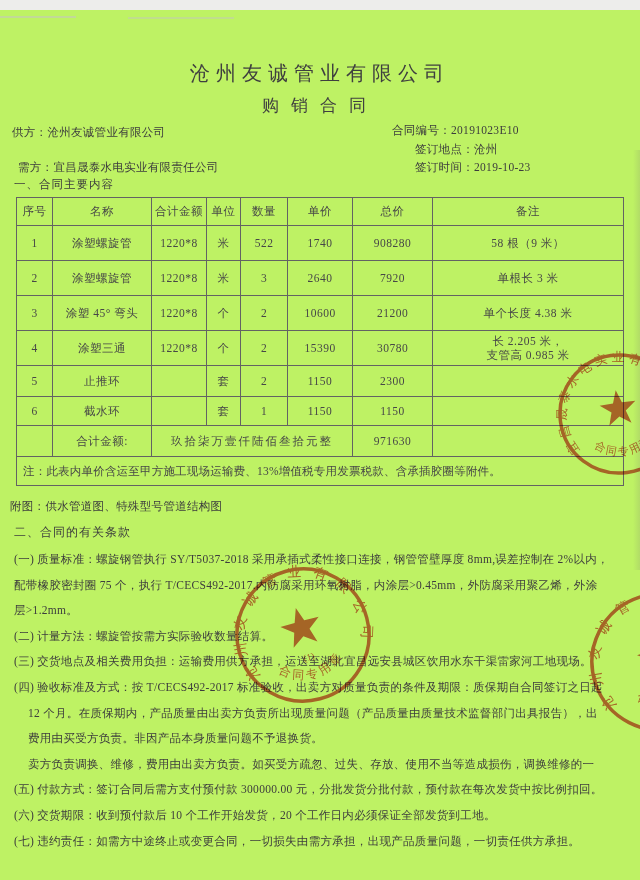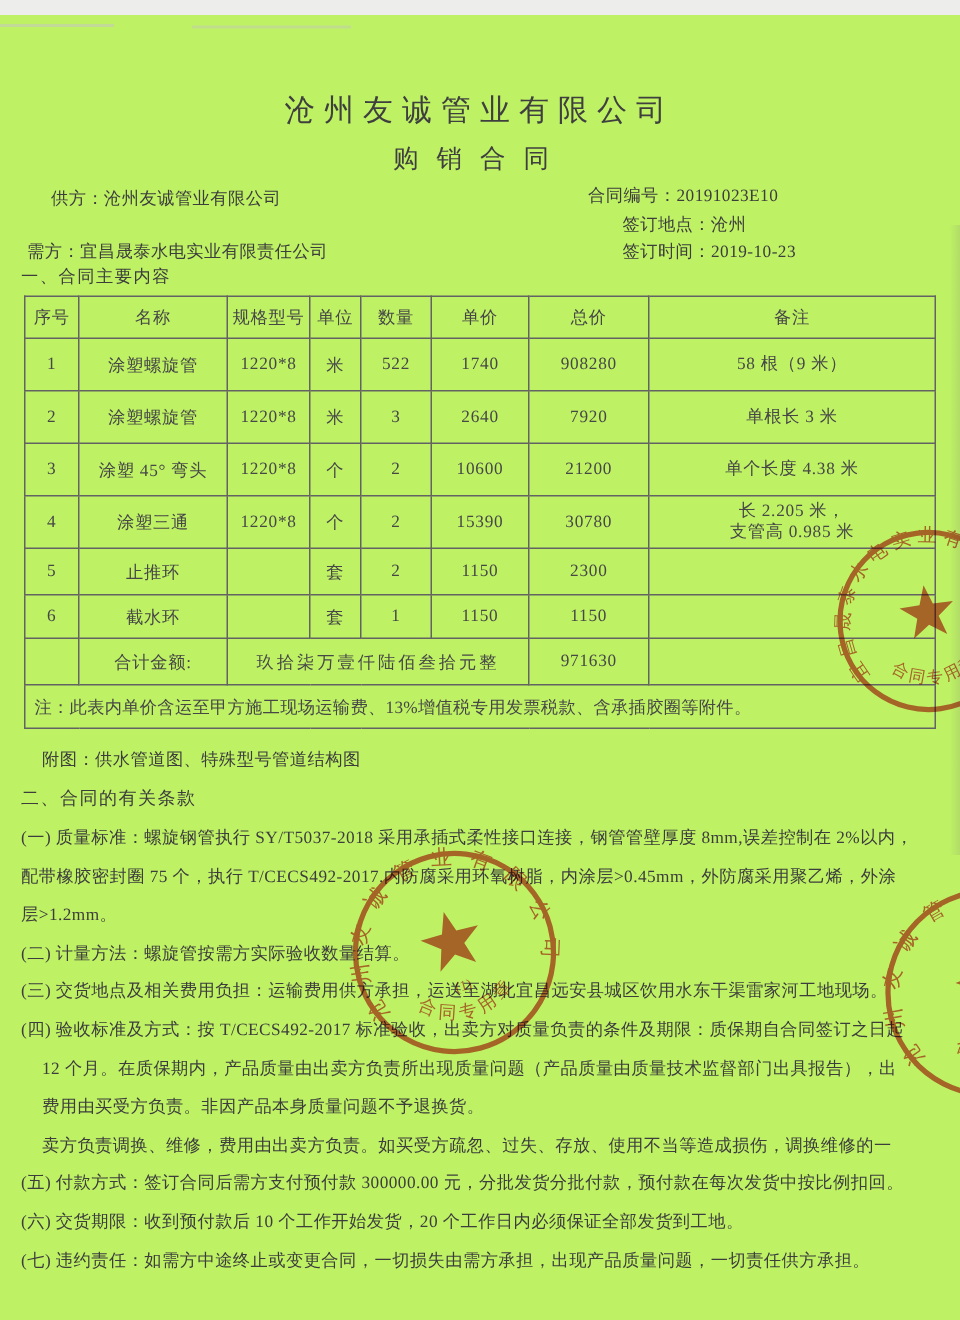--- a/index.html
+++ b/index.html
@@ -12,21 +12,21 @@
   .artifact{position:absolute;background:#c4c4c2;}
   .edge-shadow{position:absolute;right:0;top:140px;width:7px;height:420px;
     background:linear-gradient(to right,rgba(0,0,0,0),rgba(120,120,115,.18));}
   
   .doc-title{position:absolute;top:50px;left:0;width:100%;text-align:center;
     font-size:20px;letter-spacing:6px;color:#3f3f3f;}
   .doc-subtitle{position:absolute;top:84px;left:0;width:100%;text-align:center;
     font-size:17px;letter-spacing:12px;color:#3f3f3f;}
   
   .line{position:absolute;font-size:11.5px;letter-spacing:.3px;white-space:nowrap;}
-  .supplier-line{top:115px;left:34px;}
+  .supplier-line{top:115px;left:12px;}
   .buyer-line{top:150px;left:18px;}
   .meta-no{top:113px;left:392px;}
   .meta-place{top:132px;left:415px;}
   .meta-date{top:150px;left:415px;text-align:center;}
   .sec1-heading{top:167px;left:14px;font-size:11.5px;letter-spacing:1px;}
   
   .items-table{position:absolute;top:187px;left:16px;width:607px;
     border-collapse:collapse;table-layout:fixed;font-size:11.5px;color:#474747;
     border:1.5px solid #4d4d4d;}
   .items-table th,.items-table td{border:1px solid #636363;text-align:center;
@@ -34,21 +34,21 @@
   .items-table thead tr{height:28px;}
   .items-table tbody tr{height:35px;}
   .items-table tbody tr:nth-child(5){height:31px;}
   .items-table tbody tr:nth-child(6){height:29px;}
   .items-table td.remark{white-space:pre-line;line-height:14px;}
   .total-row{height:31px;}
   .total-row .words{letter-spacing:2px;}
   .note-row{height:29px;}
   .note-row td{text-align:left;padding:3px 6px;letter-spacing:.2px;}
   
-  .attachment-line{top:489px;left:28px;}
+  .attachment-line{top:489px;left:10px;}
   .sec2-heading{top:514px;left:14px;font-size:12px;letter-spacing:1px;}
   .clauses{position:absolute;top:537px;left:14px;width:616px;}
   .clause-line{font-size:11.5px;line-height:25.6px;letter-spacing:.3px;white-space:nowrap;}
   .clause-line.indent{padding-left:14px;}
   
   .seal{position:absolute;mix-blend-mode:multiply;opacity:.82;}
   .seal-ring{fill:none;stroke-width:3.5px;}
   .seal text{font-family:"Liberation Serif","DejaVu Serif",serif;}
 </style>
 </head>
@@ -78,21 +78,21 @@
         <col style="width:34px">
       <col style="width:47px">
         <col style="width:65px">
         <col style="width:80px">
         <col style="width:191px">
     </colgroup>
     <thead>
         <tr>
           <th>序号</th>
           <th>名称</th>
-          <th>规格型号</th>
+          <th>合计金额</th>
           <th>单位</th>
           <th>数量</th>
           <th>单价</th>
           <th>总价</th>
           <th>备注</th>
         </tr>
       </thead>
     <tbody>
         <tr>
           <td>1</td>

